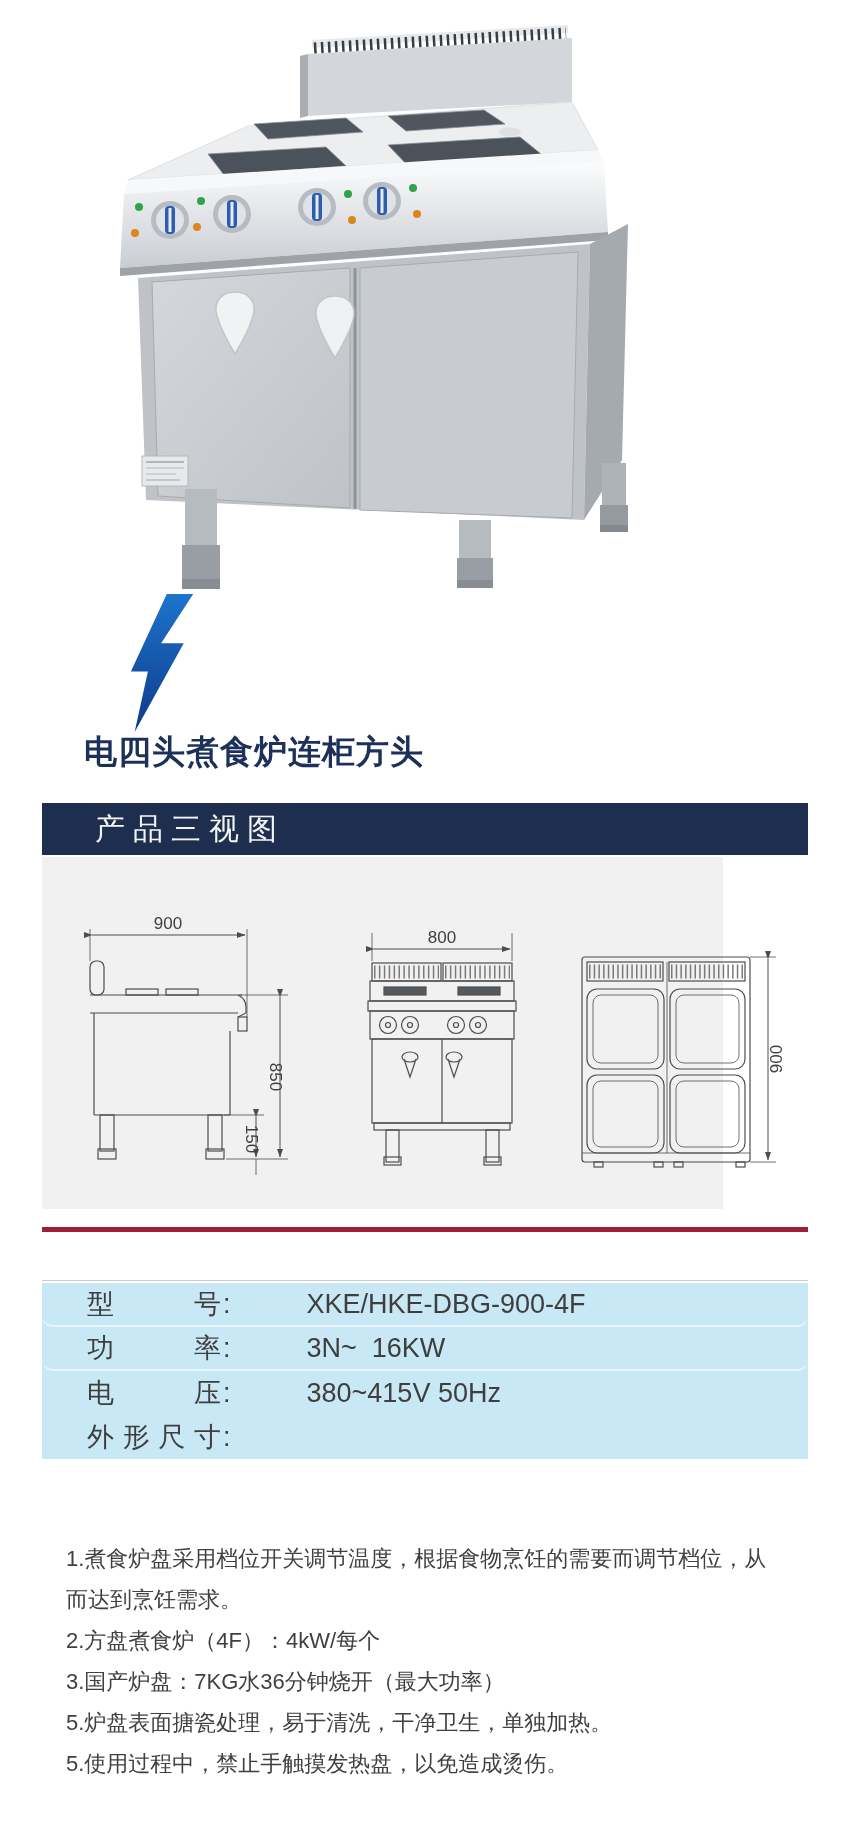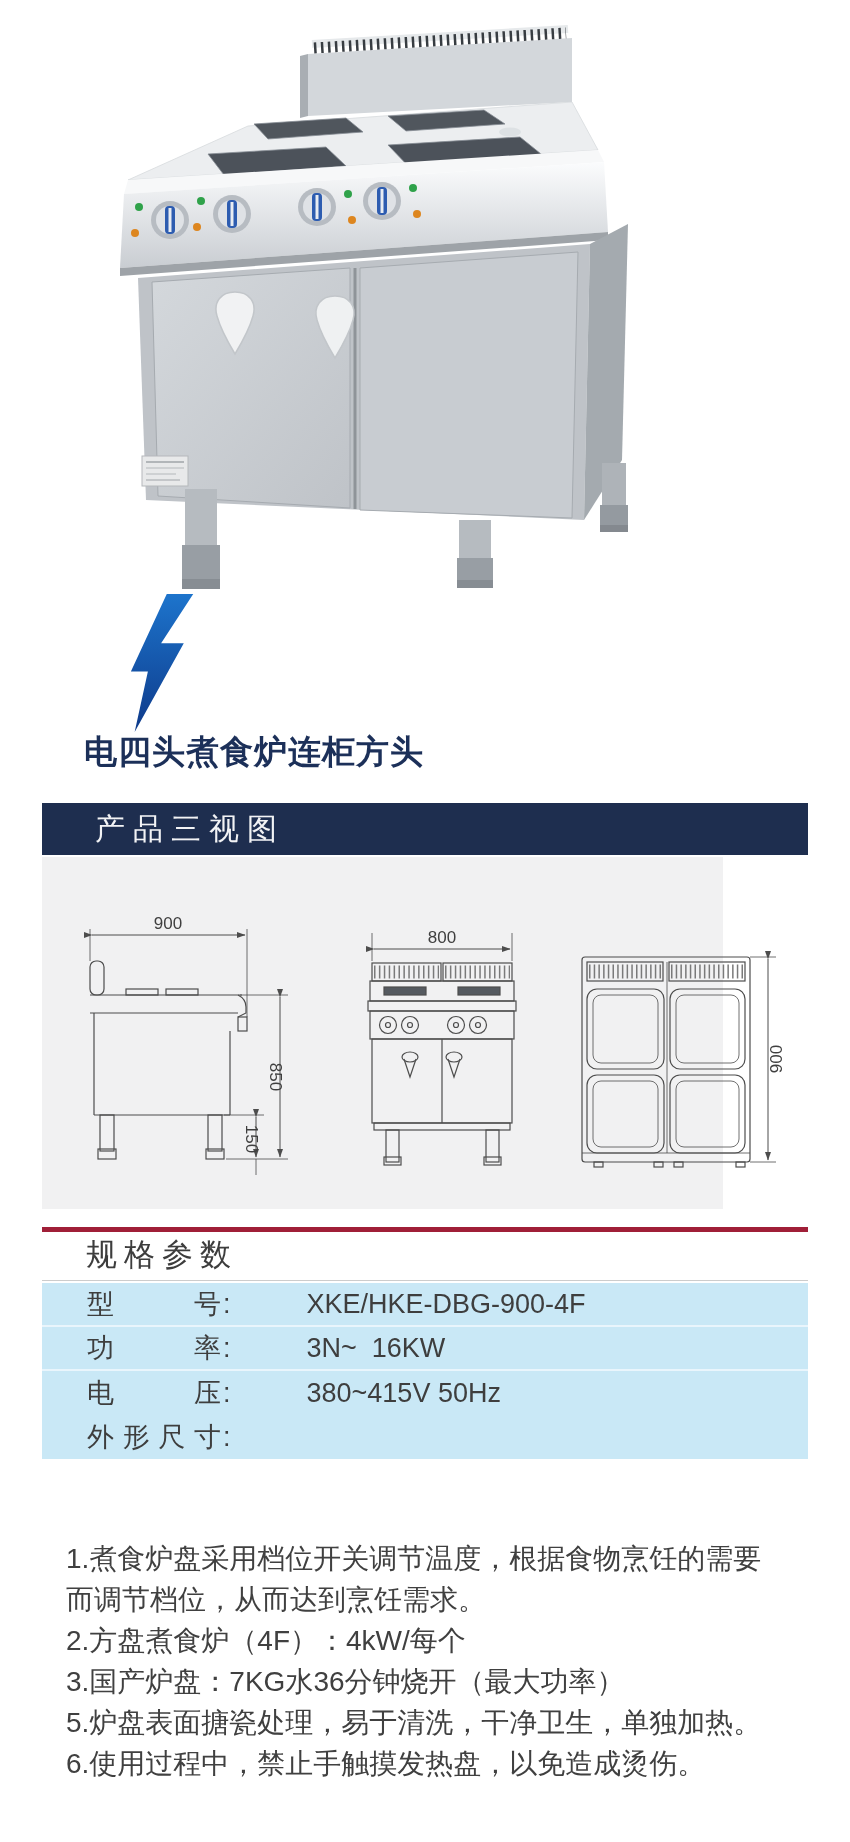--- a/index.html
+++ b/index.html
@@ -12,27 +12,27 @@
   .banner{position:absolute;left:42px;top:803px;width:766px;height:52px;background:#1e2e4f;}
   .banner span{display:block;padding-left:53px;line-height:52px;font-size:30px;letter-spacing:8px;
         color:#f2f3f5;font-weight:400;}
   .panel{position:absolute;left:42px;top:857px;width:681px;height:352px;background:#f1f1f2;}
   .red-divider{position:absolute;left:42px;top:1227px;width:766px;height:5px;background:#a01f38;}
   .spec-heading{position:absolute;left:86px;top:1234px;margin:0;font-size:31px;font-weight:400;
         letter-spacing:7px;color:#3d3d3d;}
   .heading-rule{position:absolute;left:42px;top:1280px;width:766px;height:1px;background:#cccccc;}
   .spec-table{position:absolute;left:42px;top:1283px;width:766px;background:#c9e8f6;}
   .spec-row{display:flex;align-items:center;height:44px;padding-left:45px;box-sizing:border-box;
-        font-size:27px;color:#3e3e3e;}
+        font-size:27px;color:#3e3e3e;border-radius:11px;}
   .spec-row.sep{border-bottom:2px solid #e9f5fc;}
   .spec-label{display:inline-block;width:134px;text-align:justify;text-align-last:justify;}
   .spec-colon{display:inline-block;margin-left:2px;}
   .spec-value{margin-left:76px;white-space:pre-wrap;}
   .notes{position:absolute;left:66px;top:1538px;width:714px;}
-  .notes p{margin:0;font-size:28px;line-height:41px;color:#404040;white-space:pre-wrap;}
+  .notes p{margin:0;font-size:22px;line-height:41px;color:#404040;white-space:pre-wrap;}
   svg text.dim{font-family:"Liberation Sans","DejaVu Sans",sans-serif;font-size:17px;fill:#3f3f3f;}
 </style>
 </head>
 <body>
 
 <div class="page">
 
   <svg class="photo" viewBox="0 0 572 588" xmlns="http://www.w3.org/2000/svg">
     <defs>
       <linearGradient id="gp" x1="0" y1="0" x2="0" y2="1">
@@ -254,21 +254,20 @@
 
       <text class="dim" x="126" y="72" text-anchor="middle">900</text>
       <text class="dim" transform="rotate(90 228 220)" x="228" y="220" text-anchor="middle">850</text>
       <text class="dim" transform="rotate(90 204 282)" x="204" y="282" text-anchor="middle">150</text>
       <text class="dim" x="400" y="86" text-anchor="middle">800</text>
       <text class="dim" transform="rotate(-90 740 202)" x="740" y="202" text-anchor="middle">900</text>
     </svg>
   </div>
 
   <div class="red-divider"></div>
-  <h2 class="spec-heading">规格参数</h2>
   <div class="heading-rule"></div>
 
   <div class="spec-table">
     <div class="spec-row sep">
       <span class="spec-label">型 号</span>
         <span class="spec-colon">:</span>
       <span class="spec-value">XKE/HKE-DBG-900-4F</span>
     </div>
     <div class="spec-row sep">
       <span class="spec-label">功 率</span>
@@ -284,16 +283,16 @@
       <span class="spec-label">外形尺寸</span>
         <span class="spec-colon">:</span>
     </div>
   </div>
 
   <div class="notes">
     <p>1.煮食炉盘采用档位开关调节温度，根据食物烹饪的需要而调节档位，从而达到烹饪需求。</p>
     <p>2.方盘煮食炉（4F）：4kW/每个</p>
     <p>3.国产炉盘：7KG水36分钟烧开（最大功率）</p>
     <p>5.炉盘表面搪瓷处理，易于清洗，干净卫生，单独加热。</p>
-    <p>6.使用过程中，禁止手触摸发热盘，以免造成烫伤。</p>
+    <p>5.使用过程中，禁止手触摸发热盘，以免造成烫伤。</p>
   </div>
 
 </div>
 
 </body></html>

